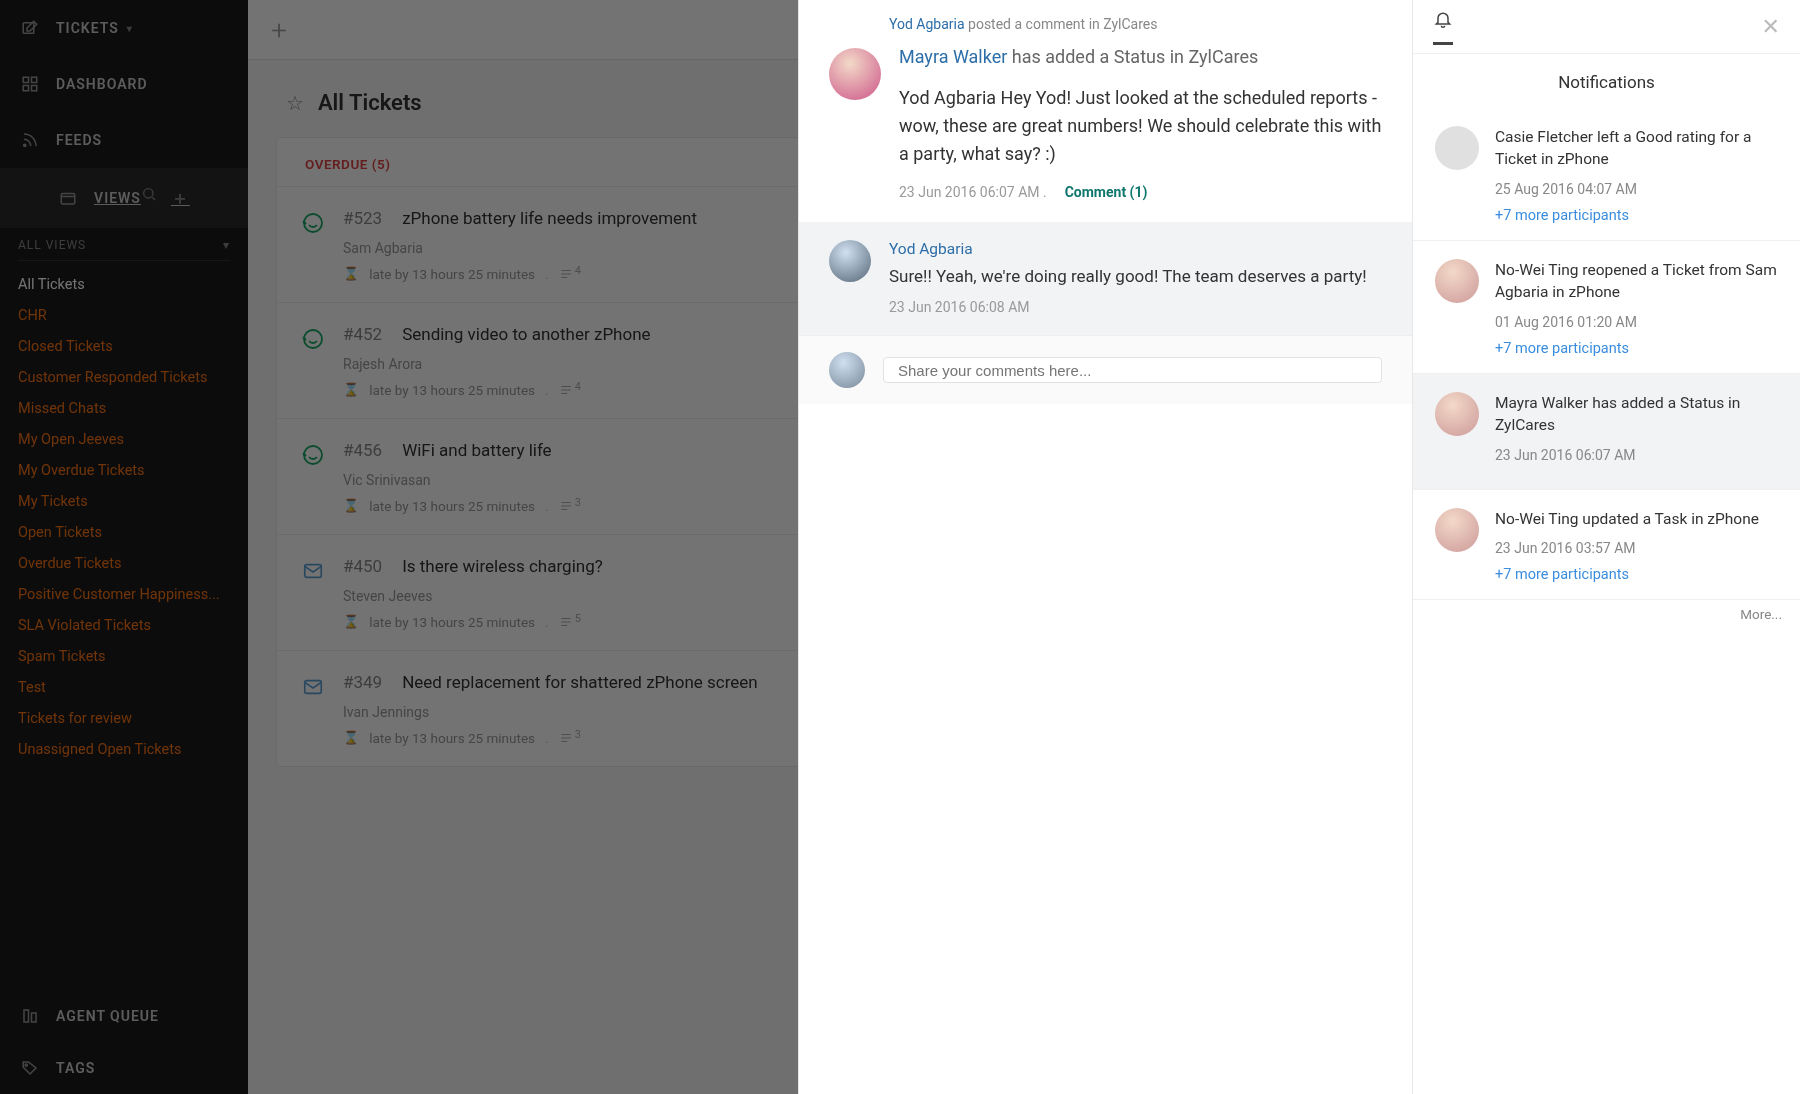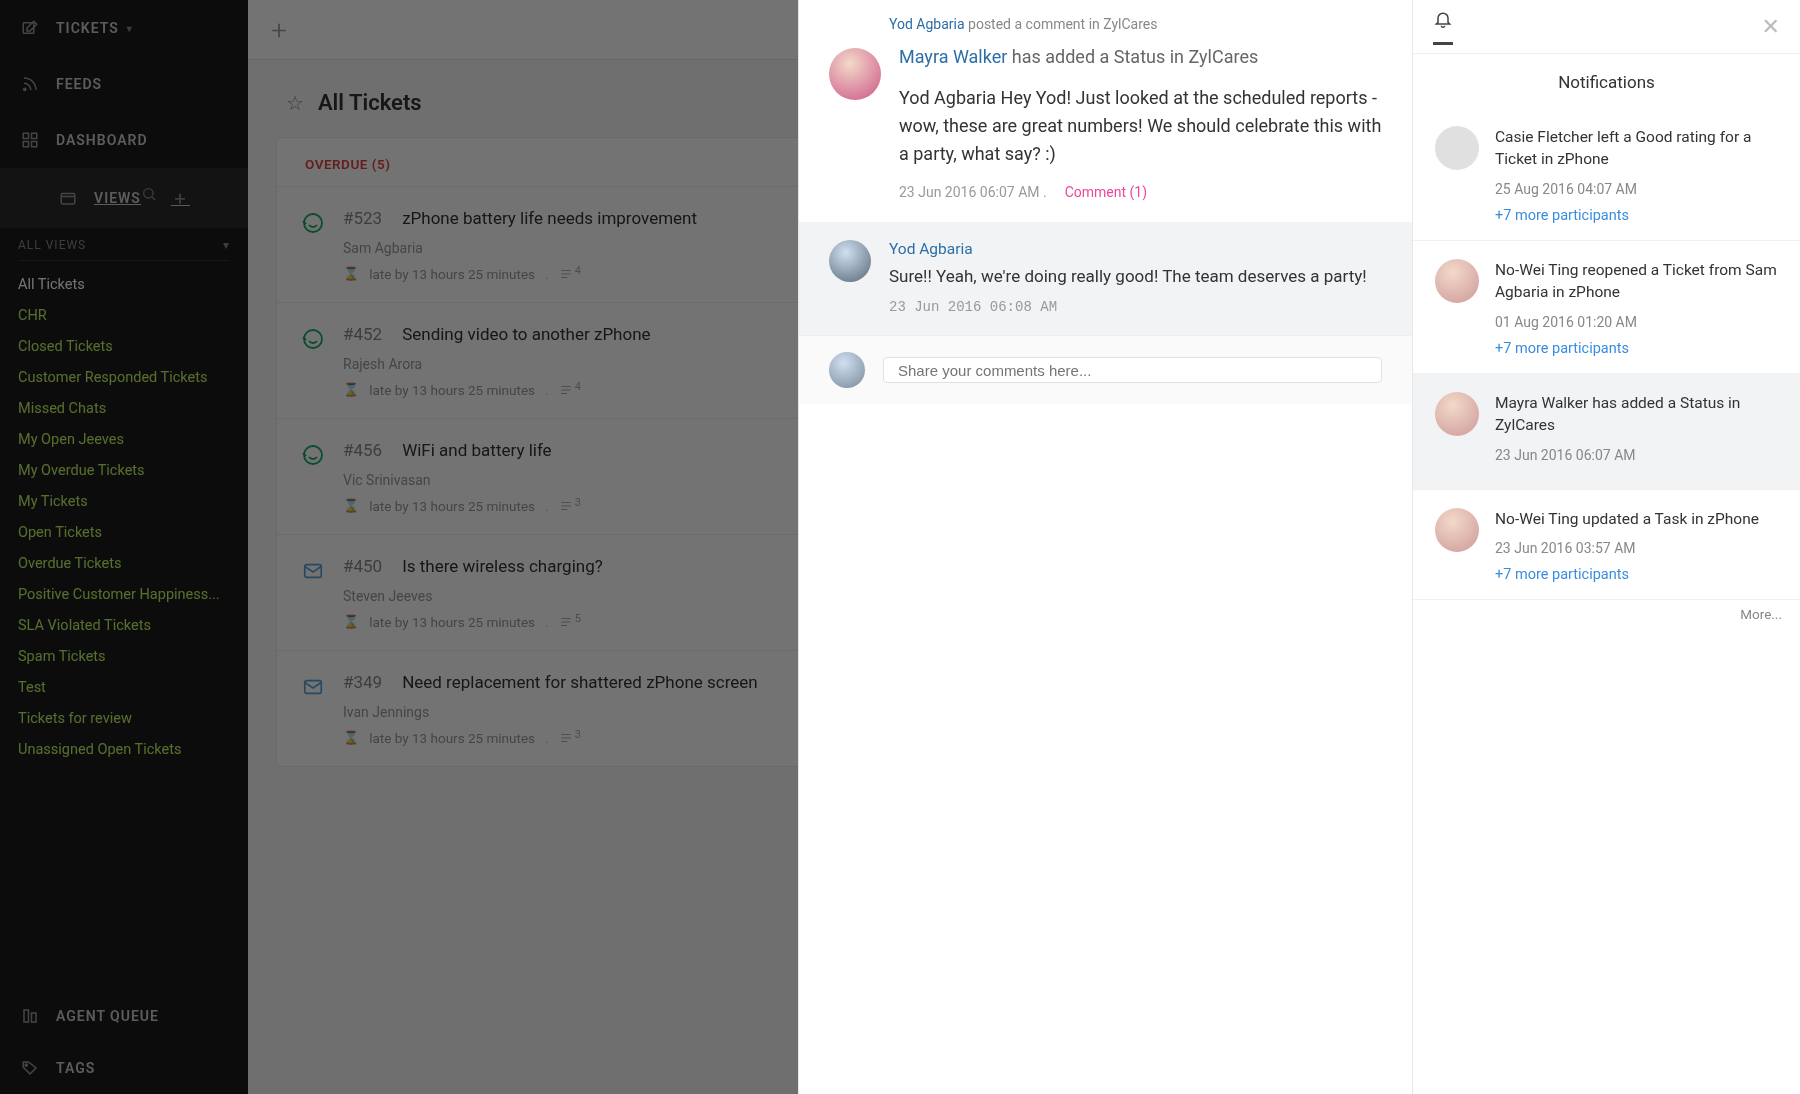--- a/index.html
+++ b/index.html
@@ -43,21 +43,21 @@
 .views-row .views-actions { display: flex; gap: 14px; color: #888; }
 .views-label { display: flex; align-items: center; }
 .subviews { padding: 0 18px; }
 .all-views-hdr {
   display: flex; justify-content: space-between; align-items: center;
   color: #888; font-size: 12px; letter-spacing: 1px;
   padding: 10px 0 8px; border-bottom: 1px solid #333;
   margin-bottom: 8px;
 }
 .view-item {
-  display: block; padding: 7px 0; color: #bef264; font-size: 14.5px;
+  display: block; padding: 7px 0; color: #f97316; font-size: 14.5px;
   white-space: nowrap; overflow: hidden; text-overflow: ellipsis;
   cursor: pointer;
 }
 .view-item.sel { color: #fff; }
 .spacer { flex: 1; }
 .side-bottom .side-row { padding: 16px 20px; }
 
 
 .main { flex: 1; background: #f7f7f7; position: relative; }
 .topbar {
@@ -132,34 +132,34 @@
   background: radial-gradient(circle at 40% 30%, #f3d9c8, #c58);
   flex-shrink: 0; margin-top: 4px;
 }
 .conv-text { flex: 1; }
 .conv-headline { font-size: 18px; color: #666; line-height: 1.45; margin-bottom: 14px; }
 .conv-headline .nm { color: #2d6ea8; }
 .conv-msg { font-size: 18px; color: #333; line-height: 1.55; margin-bottom: 16px; }
 .conv-msg .nm { color: #333; }
 .conv-ts-row { display: flex; align-items: center; gap: 18px; font-size: 14px; }
 .conv-ts { color: #999; }
-.conv-comment-link { color: #ec4899; cursor: pointer; }
+.conv-comment-link { color: #0f766e; cursor: pointer; font-weight: bold; }
 
 .reply-block {
   background: #f2f3f5; padding: 18px 30px 20px;
   display: flex; gap: 18px;
 }
 .reply-avatar {
   width: 42px; height: 42px; border-radius: 50%;
   background: radial-gradient(circle at 40% 30%, #d0e0f0, #567);
 }
 .reply-body { flex: 1; }
 .reply-name { color: #2d6ea8; font-size: 15.5px; margin-bottom: 6px; }
 .reply-msg { font-size: 17px; color: #333; line-height: 1.5; margin-bottom: 10px; }
-.reply-ts { color: #999; font-size: 14px; font-family: Liberation Mono, monospace; }
+.reply-ts { color: #999; font-size: 14px; }
 
 .compose-row {
   padding: 16px 30px; display: flex; gap: 18px; align-items: center;
   background: #fafafa; border-top: 1px solid #eee;
 }
 .compose-avatar {
   width: 36px; height: 36px; border-radius: 50%;
   background: radial-gradient(circle at 40% 30%, #d0e0f0, #789);
 }
 .compose-input {
@@ -210,42 +210,42 @@
 
     <div class="side-row">
       <span class="side-icon">
         <svg width="18" height="18" viewBox="0 0 24 24" fill="none" stroke="currentColor" stroke-width="2">
             <rect x="3" y="5" width="14" height="14" rx="1"></rect>
             <path d="M17 3l4 4-9 9H8v-4z"></path>
           </svg>
       </span>
       <span>TICKETS</span>
       <span class="chevron">▾</span>
-    </div>
-
-    <div class="side-row">
-      <span class="side-icon">
-        <svg width="18" height="18" viewBox="0 0 24 24" fill="none" stroke="currentColor" stroke-width="2">
-            <path d="M4 11a9 9 0 019 9M4 4a16 16 0 0116 16"></path>
-            <circle cx="5" cy="19" r="1.5" fill="currentColor"></circle>
-          </svg>
-      </span>
-      <span>FEEDS</span>
     </div>
 
     <div class="side-row">
       <span class="side-icon">
         <svg width="18" height="18" viewBox="0 0 24 24" fill="none" stroke="currentColor" stroke-width="2">
             <rect x="3" y="3" width="7" height="7"></rect>
             <rect x="14" y="3" width="7" height="7"></rect>
             <rect x="3" y="14" width="7" height="7"></rect>
             <rect x="14" y="14" width="7" height="7"></rect>
           </svg>
       </span>
       <span>DASHBOARD</span>
+    </div>
+
+    <div class="side-row">
+      <span class="side-icon">
+        <svg width="18" height="18" viewBox="0 0 24 24" fill="none" stroke="currentColor" stroke-width="2">
+            <path d="M4 11a9 9 0 019 9M4 4a16 16 0 0116 16"></path>
+            <circle cx="5" cy="19" r="1.5" fill="currentColor"></circle>
+          </svg>
+      </span>
+      <span>FEEDS</span>
     </div>
 
     <div class="side-row views-row active-section">
       <span class="views-label">
         <span class="side-icon">
           <svg width="18" height="18" viewBox="0 0 24 24" fill="none" stroke="currentColor" stroke-width="2">
               <rect x="3" y="6" width="18" height="14" rx="2"></rect>
               <path d="M3 10h18"></path>
             </svg>
         </span>

